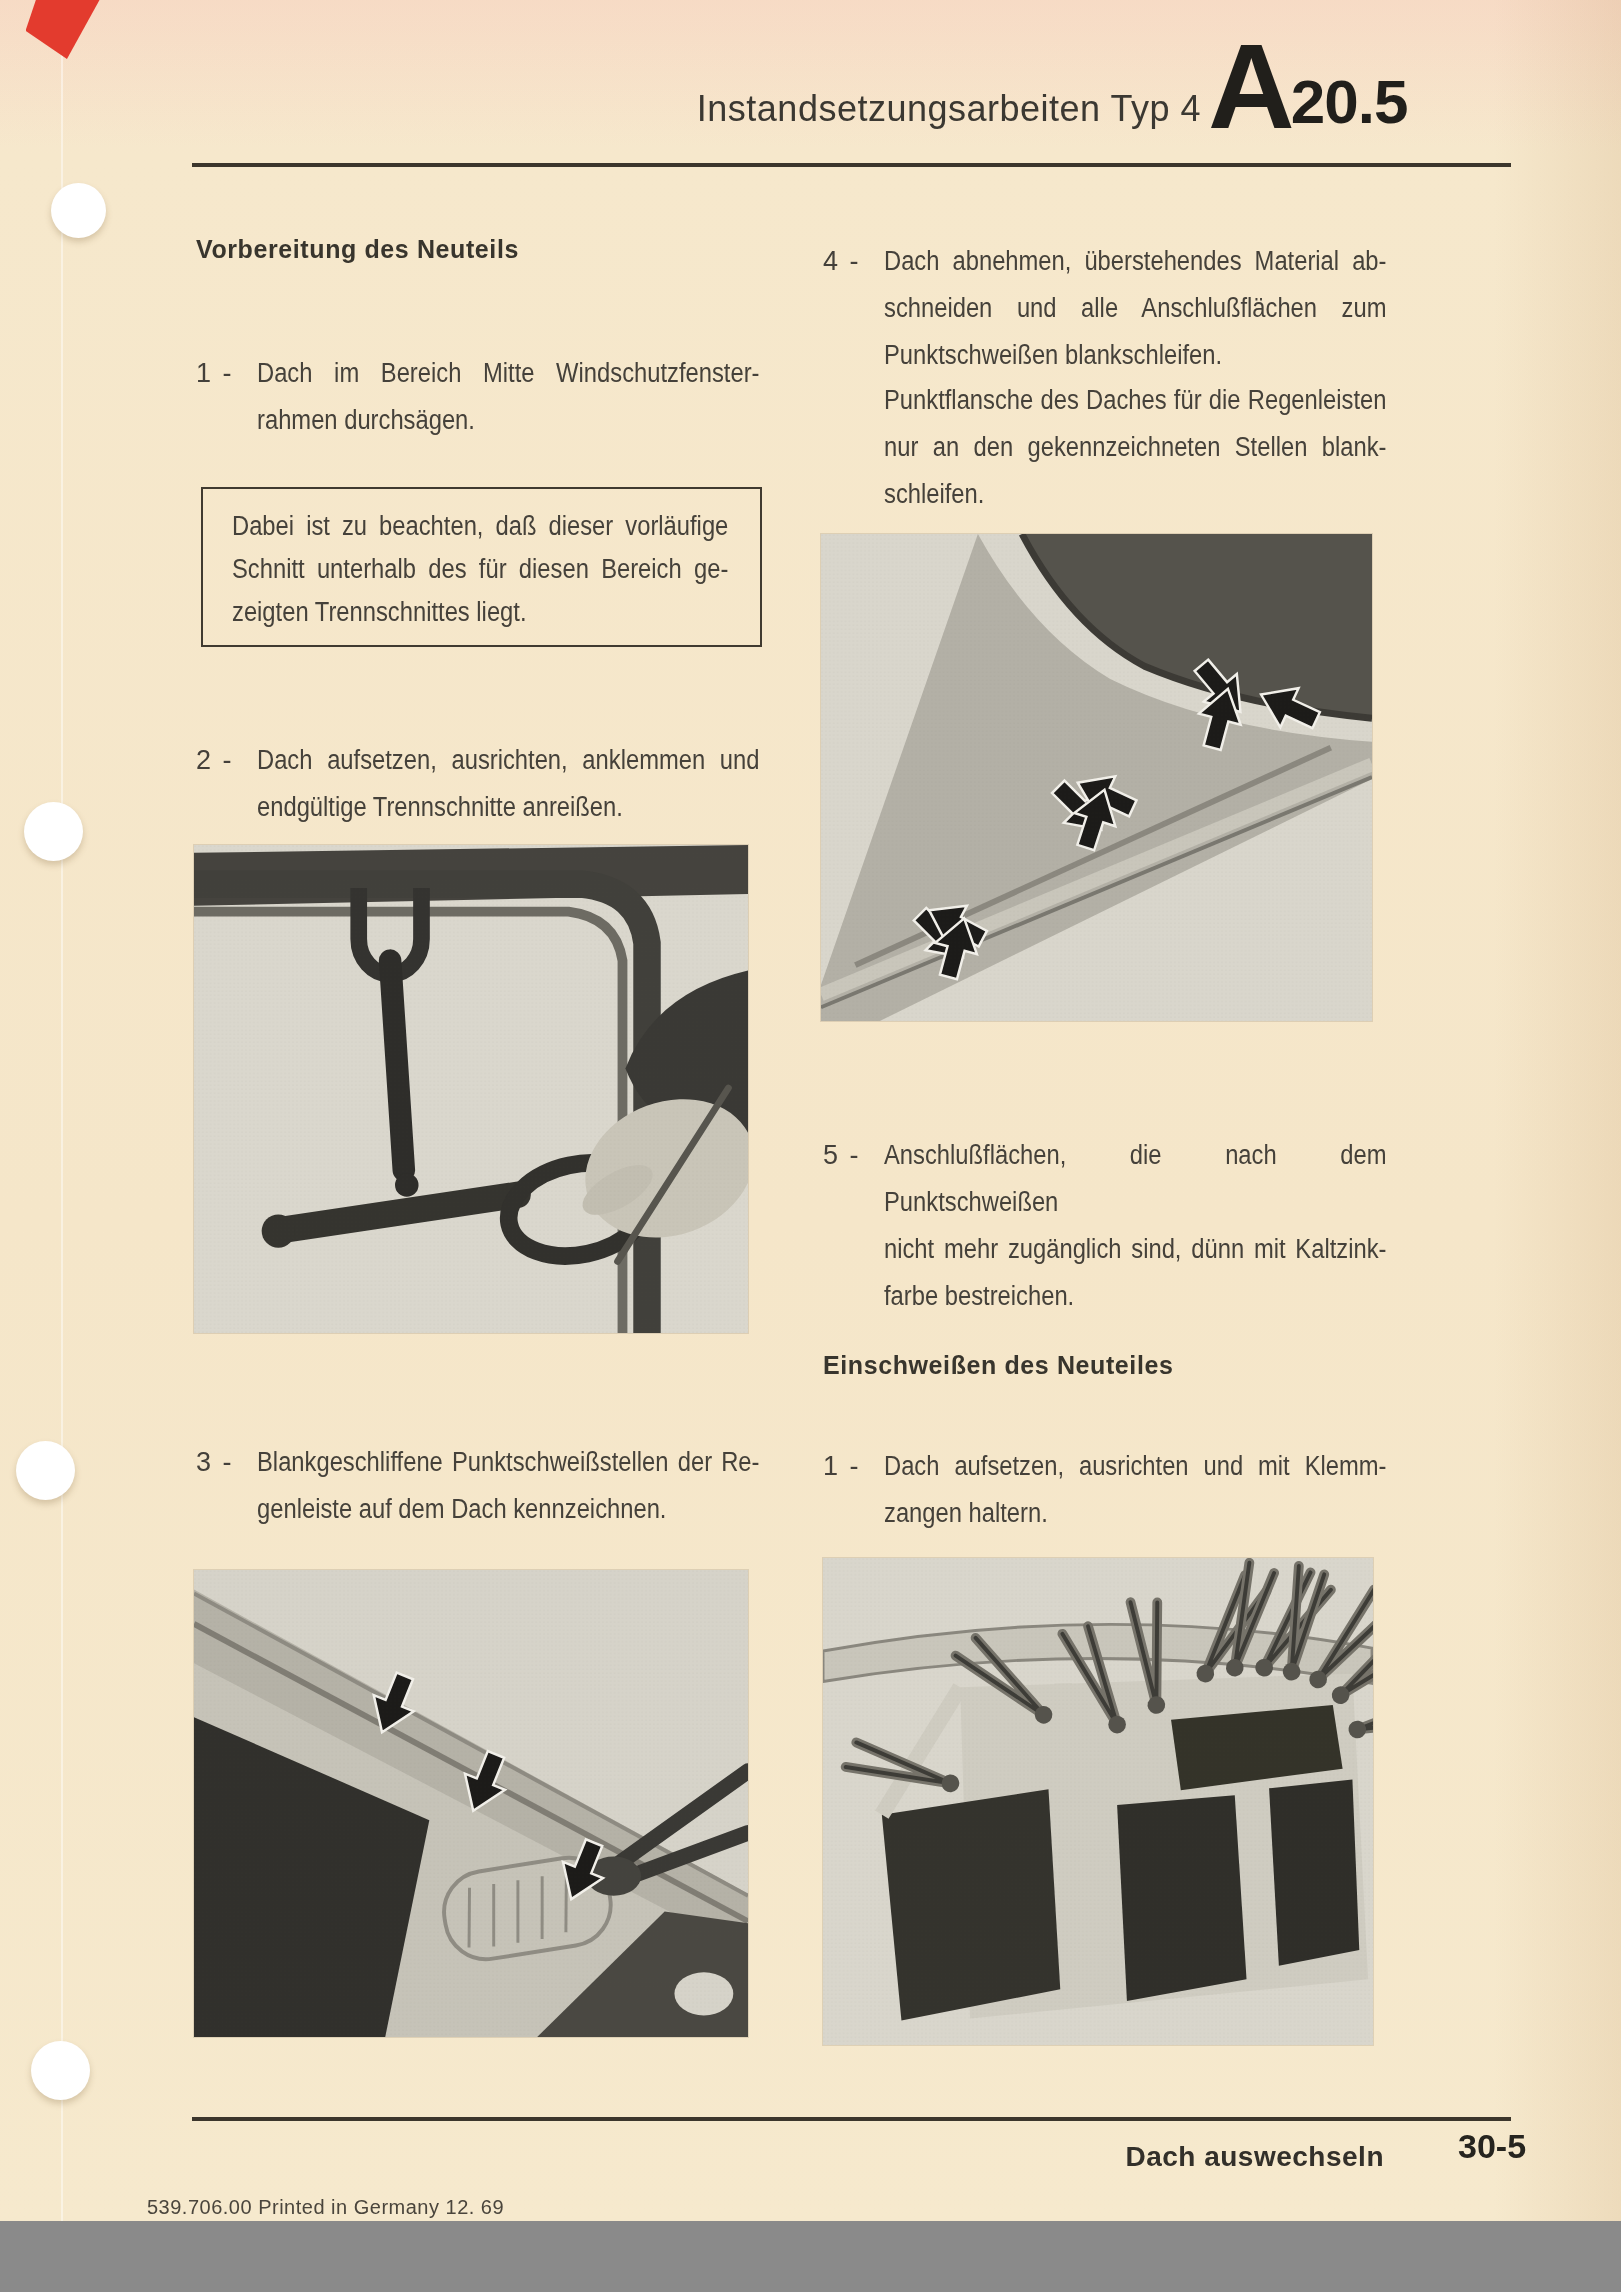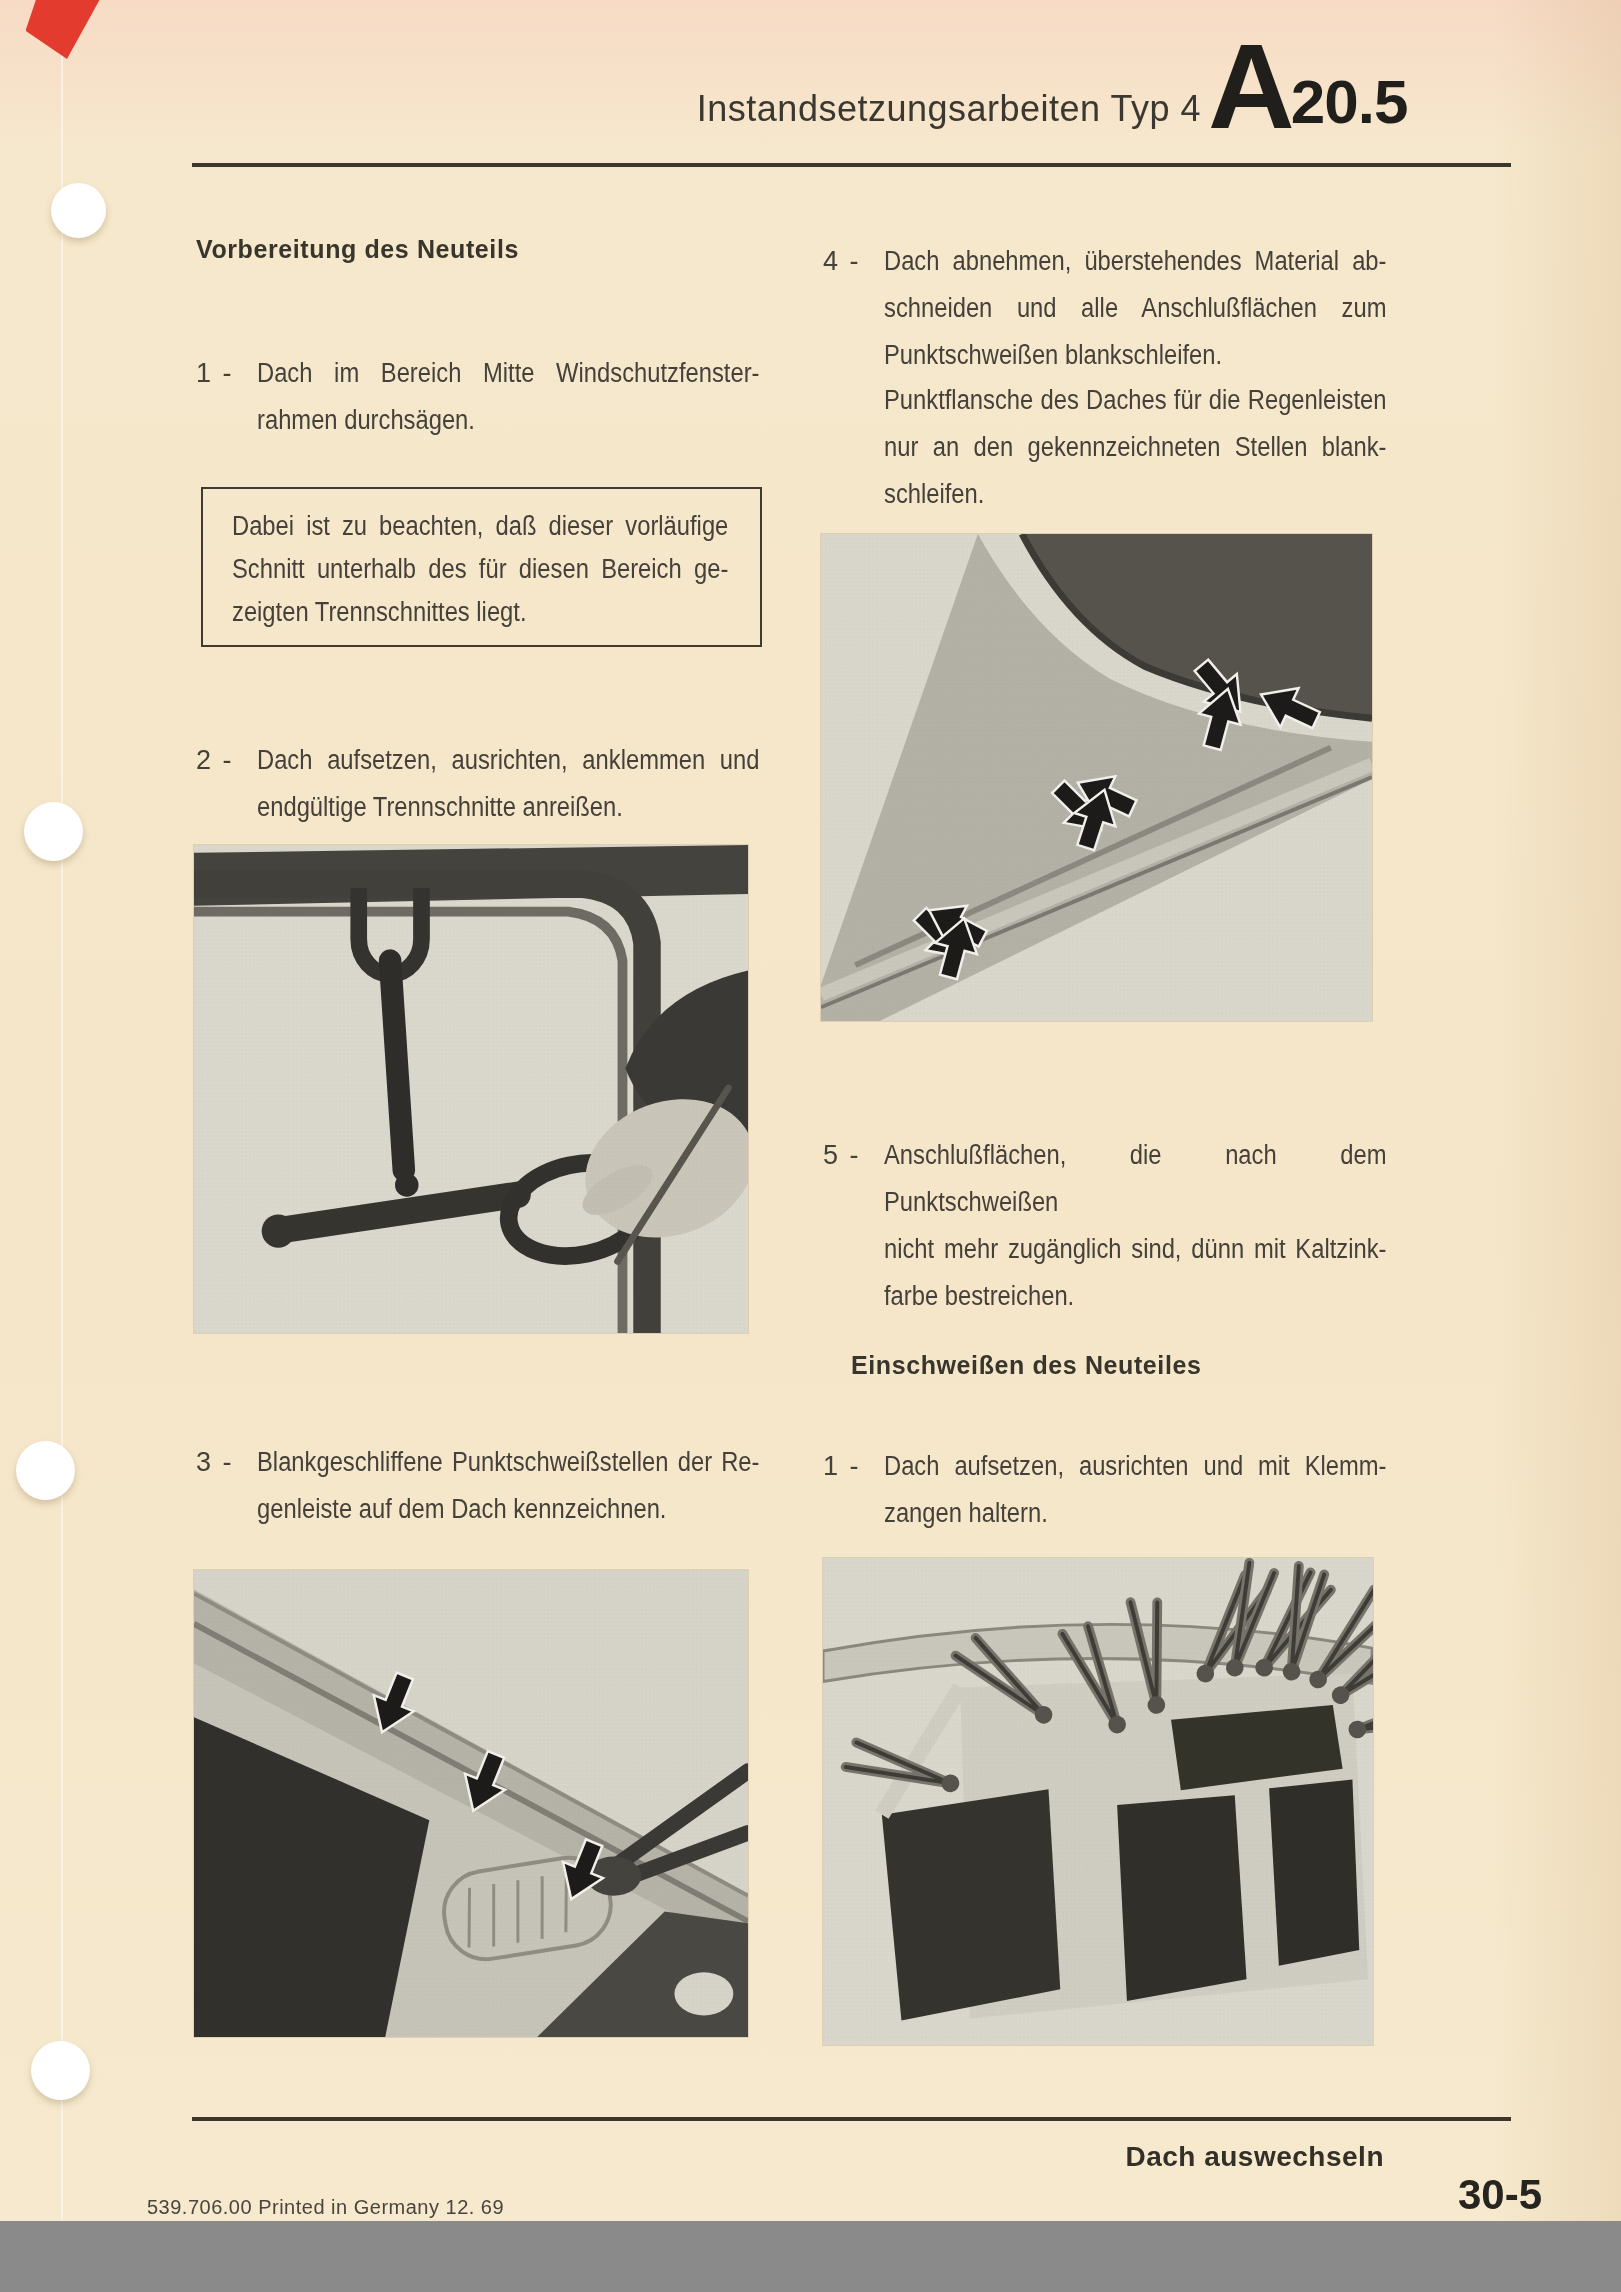--- a/index.html
+++ b/index.html
@@ -39,21 +39,21 @@
     padding:15.7px 27.4px 11.8px 29px;box-sizing:border-box;background:rgba(0,0,0,0);}
   .notice .ntitle{font-size:27.4px;font-weight:700;line-height:31px;margin-bottom:7.8px;color:#38352d;}
   .notice .nlines{width:564px;transform:scaleX(.88);transform-origin:0 0;}
   .notice .jl{line-height:43px;}
 
   .photo{position:absolute;box-shadow:0 0 0 1px rgba(90,75,55,.15);}
   .photo svg{display:block;}
 
   .foot-topic{position:absolute;left:980px;top:2141px;width:404px;text-align:right;
     font-size:28px;font-weight:700;color:#33302a;letter-spacing:0.5px;}
-  .foot-page{position:absolute;left:1458px;top:2127px;font-size:42px;font-weight:700;color:#26241f;margin-top:44px;}
+  .foot-page{position:absolute;left:1458px;top:2127px;font-size:34px;font-weight:700;color:#26241f;}
   .foot-imprint{position:absolute;left:147px;top:2196px;font-size:20px;color:#4a453c;letter-spacing:0.5px;}
 </style>
 </head>
 <body>
 
 <div class="page">
 
   <div class="top-tint"></div>
   <div class="crease"></div>
   <div class="edge-shade"></div>
@@ -209,21 +209,21 @@
 
   <div class="step" style="left:823px;top:1132px;width:564px;">
     <div class="lbl">5 -</div>
     <div class="lines">
       <div class="jl">Anschlußflächen, die nach dem Punktschweißen</div>
       <div class="jl">nicht mehr zugänglich sind, dünn mit Kaltzink-</div>
       <div class="jl last">farbe bestreichen.</div>
     </div>
   </div>
 
-  <div class="sec-head" style="left:823px;top:1351px;margin-left:28px;">Einschweißen des Neuteiles</div>
+  <div class="sec-head" style="left:823px;top:1351px;">Einschweißen des Neuteiles</div>
 
   <div class="step" style="left:823px;top:1443px;width:564px;">
     <div class="lbl">1 -</div>
     <div class="lines">
       <div class="jl">Dach aufsetzen, ausrichten und mit Klemm-</div>
       <div class="jl last">zangen haltern.</div>
     </div>
   </div>
 
   <div class="photo" style="left:823px;top:1558px;width:550px;height:487px;">

